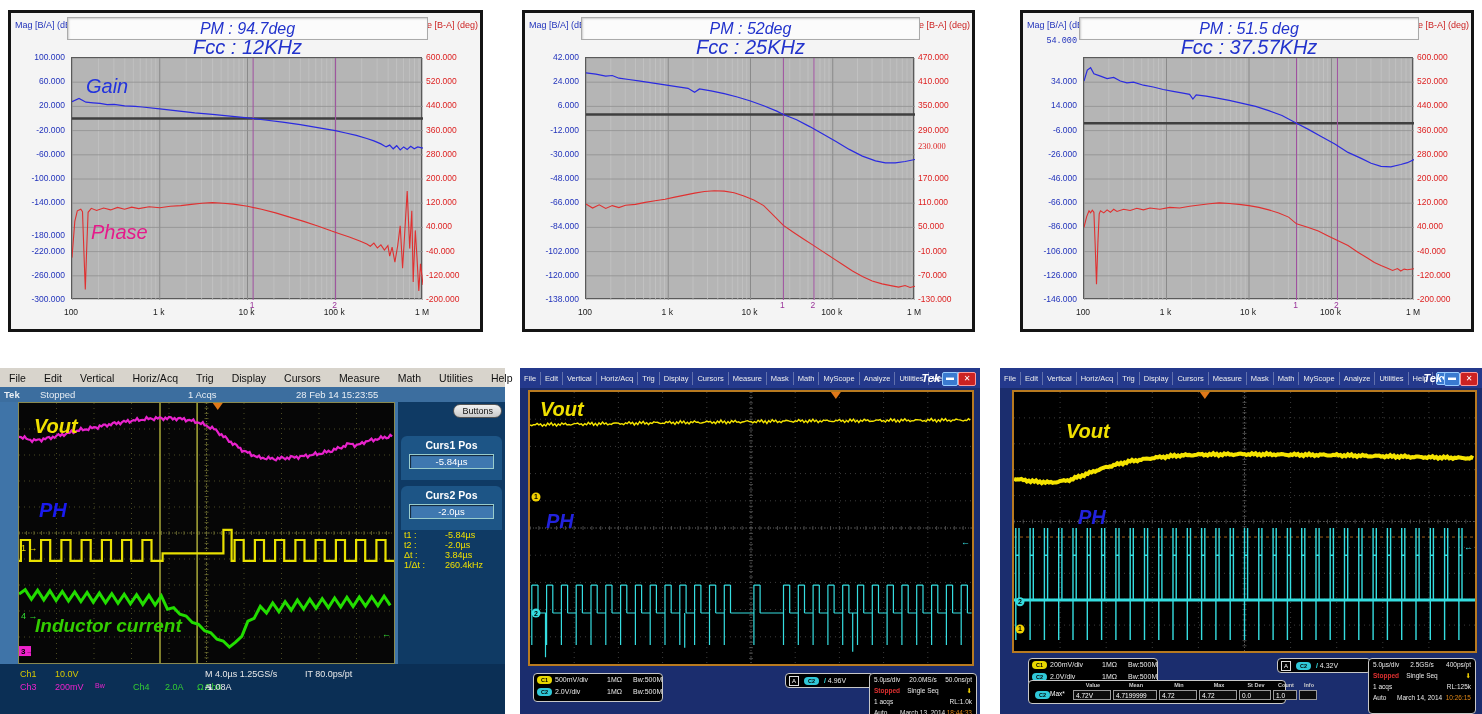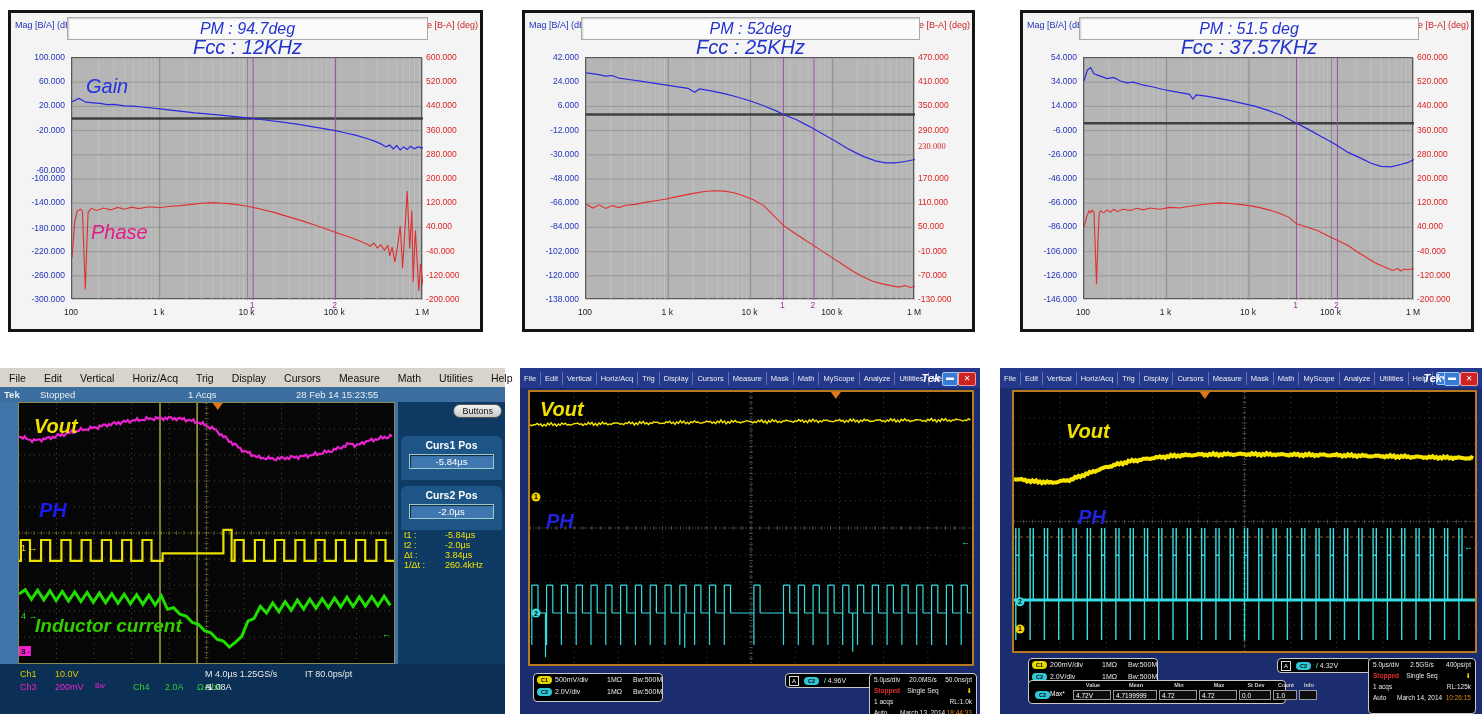--- a/index.html
+++ b/index.html
@@ -126,24 +126,24 @@
           <line x1="263.601" y1="0" x2="263.601" y2="242" stroke="#a050a0" stroke-width="1"></line>
           <polyline points="0.0,43.6 7.0,40.5 14.0,44.2 21.1,44.8 28.1,45.4 35.1,46.6 42.1,46.3 52.6,47.8 63.2,48.4 70.2,49.0 87.8,50.8 105.3,52.9 122.8,54.8 140.4,56.3 158.0,58.1 175.5,59.9 181.1,60.5 193.1,62.0 210.6,64.1 228.2,66.6 245.7,69.6 263.3,72.6 273.8,75.0 284.3,77.4 294.8,80.5 301.9,82.9 308.9,85.9 314.1,88.9 317.7,87.1 321.2,90.8 324.7,87.7 328.2,92.0 331.7,88.9 335.2,91.4 338.7,88.3 342.2,90.8 345.7,88.9 351.0,90.1" fill="none" stroke="#2a2ae0" stroke-width="1.2"></polyline>
           <polyline points="0.0,199.6 2.8,163.4 5.3,152.8 8.8,151.3 10.5,153.7 11.9,193.6 13.3,231.4 14.7,190.6 16.1,154.3 19.3,150.3 24.6,152.5 31.6,150.0 38.6,151.9 45.6,149.4 52.6,151.3 59.7,149.1 66.7,150.6 77.2,148.8 87.8,149.7 98.3,148.2 108.8,147.6 119.3,146.4 129.9,145.2 140.4,144.6 150.9,145.2 161.5,146.1 175.5,148.2 189.5,151.3 203.6,154.9 217.6,159.1 231.7,163.4 245.7,167.9 259.7,173.0 266.8,175.4 277.3,179.1 287.8,183.0 294.8,186.0 298.3,188.2 301.9,185.1 305.4,190.0 308.9,186.9 312.4,192.1 315.9,187.6 317.7,198.1 320.1,189.1 322.9,204.2 325.7,187.6 328.2,167.9 330.6,210.2 333.4,163.4 335.2,133.1 337.7,190.6 339.8,152.8 341.2,223.9 343.3,172.4 345.0,199.6 346.8,232.9 348.5,205.7 351.0,226.9" fill="none" stroke="#e03030" stroke-width="1.1"></polyline>
         </svg></div>
     <div class="curvelab gain">Gain</div>
     <div class="curvelab phase">Phase</div>
   <div class="btick l" style="left: 2px; top: 39px;">100.000</div>
       <div class="btick l" style="left: 2px; top: 63.2px;">60.000</div>
       <div class="btick l" style="left: 2px; top: 87.4px;">20.000</div>
       <div class="btick l" style="left: 2px; top: 111.6px;">-20.000</div>
-      <div class="btick l" style="left: 2px; top: 135.8px; margin-top: 16px;">-60.000</div>
+      <div class="btick l" style="left: 2px; top: 135.8px;">-60.000</div>
       <div class="btick l" style="left: 2px; top: 160px;">-100.000</div>
       <div class="btick l" style="left: 2px; top: 184.2px;">-140.000</div>
-      <div class="btick l" style="left: 2px; top: 210px;">-180.000</div>
+      <div class="btick l" style="left: 2px; top: 217px;">-180.000</div>
       <div class="btick l" style="left: 2px; top: 232.6px;">-220.000</div>
       <div class="btick l" style="left: 2px; top: 256.8px;">-260.000</div>
       <div class="btick l" style="left: 2px; top: 281px;">-300.000</div>
       <div class="btick r" style="left: 415px; top: 39px;">600.000</div>
       <div class="btick r" style="left: 415px; top: 63.2px;">520.000</div>
       <div class="btick r" style="left: 415px; top: 87.4px;">440.000</div>
       <div class="btick r" style="left: 415px; top: 111.6px;">360.000</div>
       <div class="btick r" style="left: 415px; top: 135.8px;">280.000</div>
       <div class="btick r" style="left: 415px; top: 160px;">200.000</div>
       <div class="btick r" style="left: 415px; top: 184.2px;">120.000</div>
@@ -304,21 +304,21 @@
           <line x1="0" y1="169.39999999999998" x2="330" y2="169.39999999999998" stroke="#909090" stroke-width="0.8"></line>
           <line x1="0" y1="193.60000000000002" x2="330" y2="193.60000000000002" stroke="#909090" stroke-width="0.8"></line>
           <line x1="0" y1="217.8" x2="330" y2="217.8" stroke="#909090" stroke-width="0.8"></line>
           <line x1="0" y1="242" x2="330" y2="242" stroke="#909090" stroke-width="0.8"></line>
           <line x1="0" y1="65.34" x2="330" y2="65.34" stroke="#3f3f3f" stroke-width="2.5"></line>
           <line x1="212.52" y1="0" x2="212.52" y2="242" stroke="#a050a0" stroke-width="1"></line>
           <line x1="253.44" y1="0" x2="253.44" y2="242" stroke="#a050a0" stroke-width="1"></line>
           <polyline points="0.0,23.0 3.3,12.1 6.6,9.7 9.9,15.7 16.5,18.1 23.1,20.6 29.7,19.4 36.3,23.0 42.9,24.8 49.5,24.2 59.4,27.2 69.3,29.0 79.2,31.5 89.1,33.3 99.0,35.1 105.6,36.3 108.9,41.1 112.2,36.9 122.1,38.1 132.0,39.9 145.2,42.3 158.4,45.4 171.6,48.4 184.8,52.6 198.0,57.5 212.5,65.3 224.4,71.4 237.6,78.7 250.8,85.9 264.0,94.4 277.2,100.4 287.1,105.3 297.0,108.3 306.9,108.9 316.8,106.5 323.4,104.7 330.0,101.6" fill="none" stroke="#2a2ae0" stroke-width="1.2"></polyline>
           <polyline points="0.0,169.4 2.6,158.8 5.0,152.8 6.6,154.9 8.3,152.2 9.9,154.3 11.2,187.6 12.5,226.3 13.9,184.5 15.2,155.8 16.5,152.8 19.8,154.9 23.1,151.9 26.4,154.3 29.7,151.3 33.0,153.4 39.6,151.3 46.2,152.5 52.8,150.3 59.4,151.9 66.0,150.0 75.9,151.3 85.8,149.4 95.7,150.0 105.6,148.2 115.5,147.0 125.4,145.8 135.3,144.9 145.2,145.5 155.1,146.4 165.0,147.6 174.9,149.4 184.8,151.9 194.7,154.9 204.6,159.1 212.5,165.8 224.4,169.4 234.3,173.0 244.2,177.9 254.1,182.7 264.0,187.6 273.9,194.2 283.8,200.3 290.4,204.5 297.0,207.5 303.6,210.2 308.6,212.4 313.5,210.5 316.8,213.0 320.1,211.1 323.4,211.8 330.0,210.8" fill="none" stroke="#e03030" stroke-width="1.1"></polyline>
         </svg></div>
-  <div class="btick l" style="left: 2px; top: 39px;">54.000</div>
+  <div class="btick l" style="left: 2px; top: 23px; font-family: Liberation Mono, monospace;">54.000</div>
       <div class="btick l" style="left: 2px; top: 63.2px;">34.000</div>
       <div class="btick l" style="left: 2px; top: 87.4px;">14.000</div>
       <div class="btick l" style="left: 2px; top: 112px;">-6.000</div>
       <div class="btick l" style="left: 2px; top: 135.8px;">-26.000</div>
       <div class="btick l" style="left: 2px; top: 160px;">-46.000</div>
       <div class="btick l" style="left: 2px; top: 184.2px;">-66.000</div>
       <div class="btick l" style="left: 2px; top: 208.4px;">-86.000</div>
       <div class="btick l" style="left: 2px; top: 232.6px;">-106.000</div>
       <div class="btick l" style="left: 2px; top: 256.8px;">-126.000</div>
       <div class="btick l" style="left: 2px; top: 281px;">-146.000</div>

